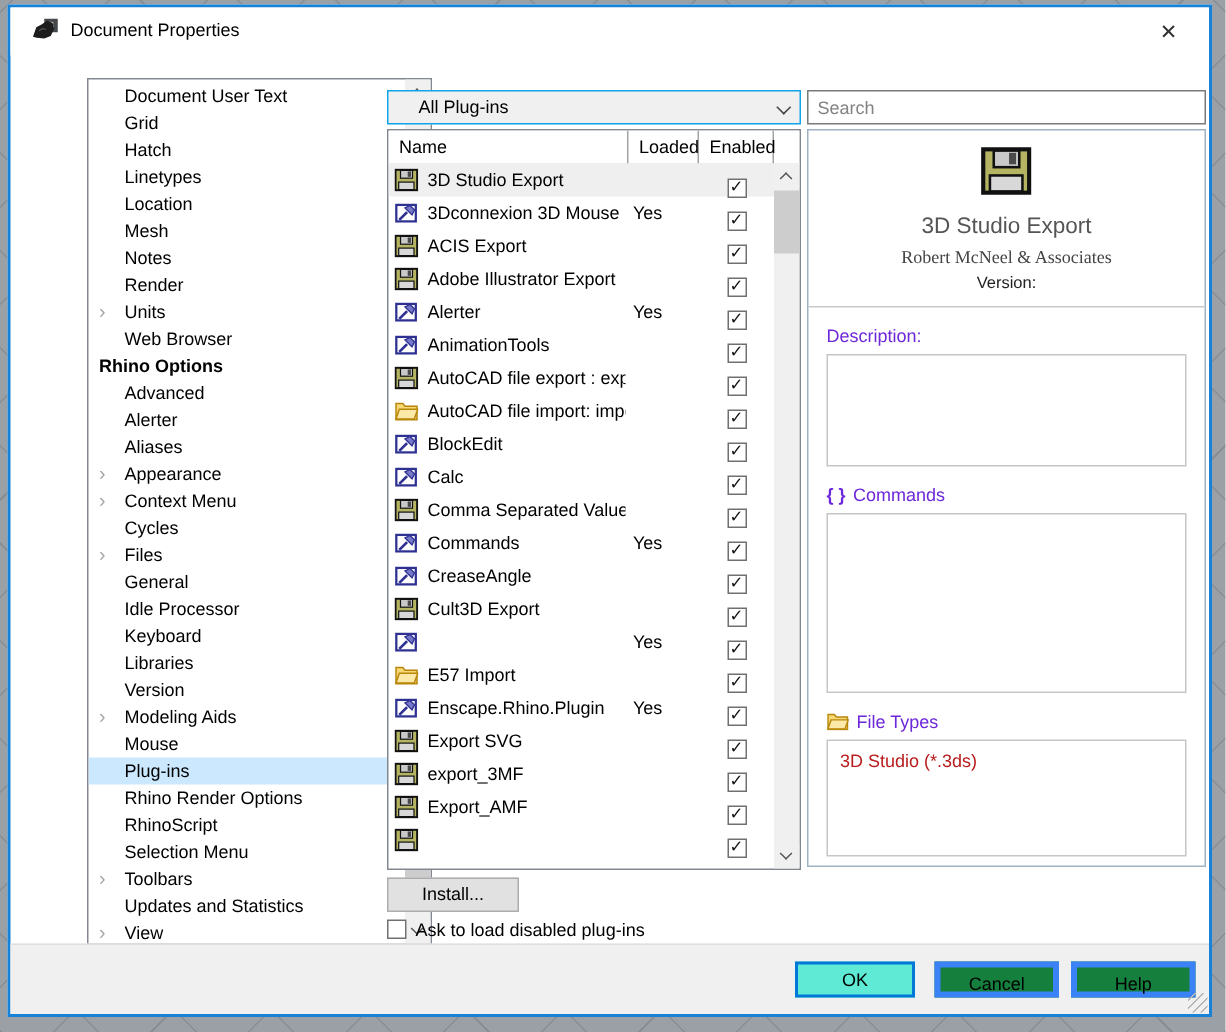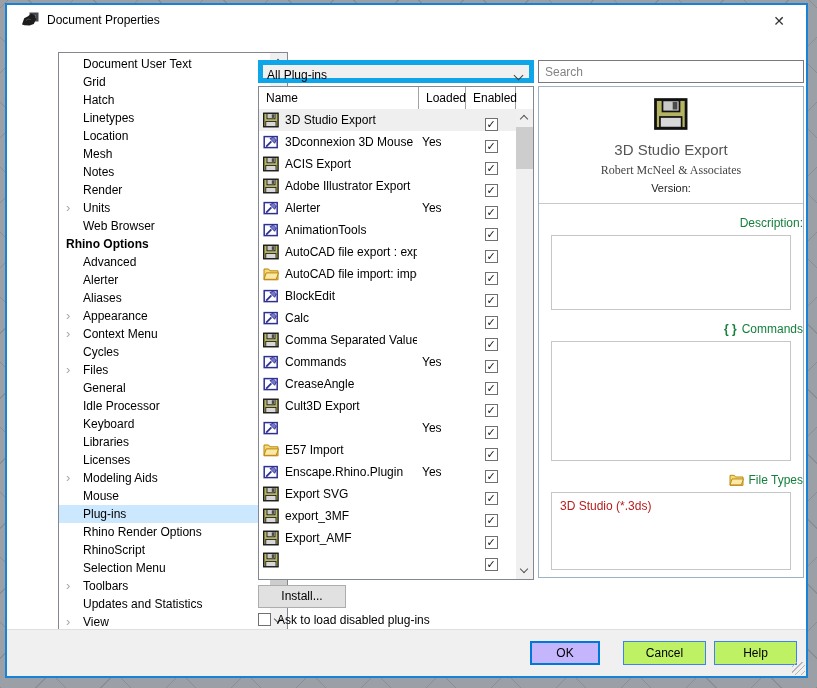--- a/index.html
+++ b/index.html
@@ -28,22 +28,22 @@
   
   .vsb{position:absolute;top:0;bottom:0;right:0;width:17px;background:#f0f0f0;}
   .sb-arrow{position:absolute;left:0;width:17px;height:17px;background:#f0f0f0;}
   .sb-arrow::before{content:'';position:absolute;left:5px;width:5px;height:5px;
     border-right:1.4px solid #555;border-bottom:1.4px solid #555;}
   .sb-up{top:0;} .sb-up::before{top:7px;transform:rotate(-135deg);}
   .sb-down{bottom:0;} .sb-down::before{top:4px;transform:rotate(45deg);}
   .sb-thumb{position:absolute;left:0;width:17px;background:#cdcdcd;}
   
   .combo{position:absolute;left:251px;top:55px;width:276px;height:23px;background:#f0f0f0;
-    border:5px solid #0ea5e9;box-sizing:border-box;font-size:12px;line-height:21px;
-    padding-left:4px;color:#000;}
+    border:1px solid #0ea5e9;box-sizing:border-box;font-size:12px;line-height:21px;
+    padding-left:20px;color:#000;}
   .combo .cchev{position:absolute;right:7px;top:7px;width:6px;height:6px;
     border-right:1.4px solid #444;border-bottom:1.4px solid #444;transform:rotate(45deg);}
   .plist{position:absolute;left:251px;top:81px;width:276px;height:494px;background:#fff;
     border:1px solid #828790;box-sizing:border-box;overflow:hidden;}
   .phead{position:absolute;left:0;top:0;right:0;height:22px;background:#fff;
     border-bottom:1px solid #d9d9d9;font-size:12px;}
   .phead .hc{position:absolute;top:0;height:22px;line-height:22px;border-right:1px solid #a3a3a3;
     padding-left:7px;box-sizing:border-box;}
   .hc.h-name{left:0;width:160px;}
   .hc.h-loaded{left:160px;width:47px;}
@@ -67,34 +67,34 @@
   .search{position:absolute;left:531px;top:55px;width:266px;height:23px;border:1px solid #7a7a7a;
     box-sizing:border-box;font-size:12px;padding:0 6px;font-family:inherit;color:#000;}
   .search::placeholder{color:#838383;}
   .info{position:absolute;left:531px;top:81px;width:266px;height:492px;background:#fff;
     border:1px solid #9fb2c4;box-sizing:border-box;overflow:hidden;}
   .info-head{text-align:center;padding-top:10px;padding-bottom:9px;border-bottom:1px solid #c8c8c8;}
   .info-head .bigicon{width:34px;height:34px;margin:0 auto 6px;}
   .info-title{font-size:15px;color:#555;margin-bottom:5px;}
   .info-author{font-size:12px;color:#444;margin-bottom:4px;font-family:Liberation Serif, serif;}
   .info-version{font-size:11px;color:#222;}
-  .sect-label{font-size:12px;color:#15803d;margin:12px 0 5px 12px;text-align:right;}
+  .sect-label{font-size:12px;color:#6d28d9;margin:12px 0 5px 12px;}
   .sect-label .glyph{font-weight:bold;margin-right:5px;}
   .sect-label svg{vertical-align:-2px;margin-right:5px;}
   .sect-box{margin:0 12px;border:1px solid #c6c6c6;background:#fff;box-sizing:border-box;
     font-size:12px;color:#b91c1c;}
   .box-desc{height:75px;}
   .box-cmds{height:120px;}
   .box-ft{height:78px;padding:6px 8px;}
   
   .footer{position:absolute;left:0;right:0;bottom:0;height:46px;background:#f0f0f0;
     border-top:1px solid #dfdfdf;}
-  .btn{position:absolute;top:11px;height:24px;background:#bef264;border:1px solid #3b82f6;
+  .btn{position:absolute;top:11px;height:24px;background:#15803d;border:4px solid #3b82f6;
     box-sizing:border-box;font-size:12px;text-align:center;line-height:22px;color:#000;}
-  .btn-ok{left:523px;width:70px;border:2px solid #0078d7;background:#c4b5fd;line-height:20px;}
+  .btn-ok{left:523px;width:80px;border:2px solid #0078d7;background:#5eead4;line-height:20px;}
   .btn-cancel{left:616px;width:83px;}
   .btn-help{left:707px;width:83px;}
   .grip{position:absolute;right:1px;bottom:1px;width:13px;height:13px;
     background:repeating-linear-gradient(135deg,transparent 0 3px,#b5b5b5 3px 4px);}
 </style>
 </head>
 <body>
 
 <div class="dialog">
 
@@ -126,21 +126,21 @@
         <div class="tree-item"><span>Alerter</span></div>
         <div class="tree-item"><span>Aliases</span></div>
         <div class="tree-item"><span class="chev">›</span><span>Appearance</span></div>
         <div class="tree-item"><span class="chev">›</span><span>Context Menu</span></div>
         <div class="tree-item"><span>Cycles</span></div>
         <div class="tree-item"><span class="chev">›</span><span>Files</span></div>
         <div class="tree-item"><span>General</span></div>
         <div class="tree-item"><span>Idle Processor</span></div>
         <div class="tree-item"><span>Keyboard</span></div>
         <div class="tree-item"><span>Libraries</span></div>
-        <div class="tree-item"><span>Licenses</span></div>
+        <div class="tree-item"><span>Version</span></div>
         <div class="tree-item"><span class="chev">›</span><span>Modeling Aids</span></div>
         <div class="tree-item"><span>Mouse</span></div>
         <div class="tree-item selected"><span>Plug-ins</span></div>
         <div class="tree-item"><span>Rhino Render Options</span></div>
         <div class="tree-item"><span>RhinoScript</span></div>
         <div class="tree-item"><span>Selection Menu</span></div>
         <div class="tree-item"><span class="chev">›</span><span>Toolbars</span></div>
         <div class="tree-item"><span>Updates and Statistics</span></div>
         <div class="tree-item"><span class="chev">›</span><span>View</span></div>
       </div>

